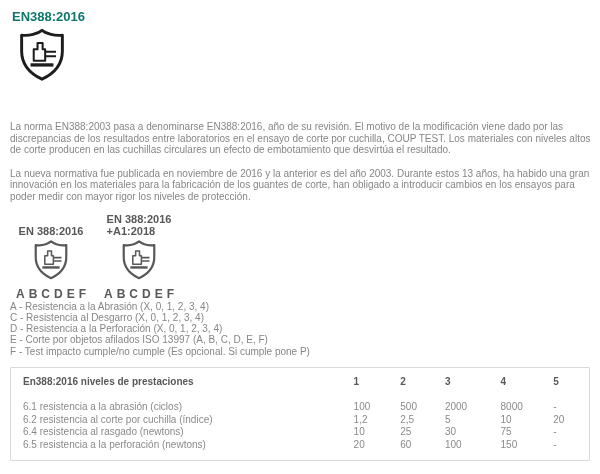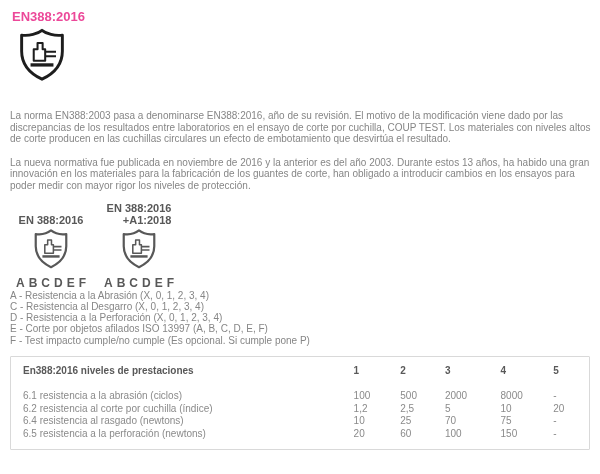--- a/index.html
+++ b/index.html
@@ -10,42 +10,42 @@
     position: relative;
     height: 474px;
     overflow: hidden;
   }
   .page { padding: 9px 10px 0 10px; }
 
   
   .doc-title {
     font-size: 13px;
     font-weight: bold;
-    color: #ec4899;
+    color: #0f766e;
     margin-left: 2px;
   }
   .top-shield { margin: 3px 0 0 5px; color: #1d1d1d; }
 
   
   .para {
     font-size: 10px;
     line-height: 11.6px;
     color: #868686;
-    margin-top: 23px;
+    margin-top: 34px;
     width: 582px;
   }
   .para + .para { margin-top: 12px; }
 
   
   .cert-row { display: flex; gap: 10px; margin: 8px 0 0 2px; }
   .cert-block { display: flex; flex-direction: column; align-items: center; }
   .cert-label {
     height: 26px;
     display: flex; flex-direction: column; justify-content: flex-end;
-    text-align: right;
+    text-align: left;
     font-size: 11px; font-weight: bold; color: #585858; line-height: 12px;
   }
   .cert-shield { color: #585858; margin-top: 2px; }
   .cert-letters {
     font-size: 12px; font-weight: bold; color: #585858;
     letter-spacing: 4px; margin-top: 2px; padding-left: 4px;
   }
 
   
   .legend { font-size: 10px; line-height: 11.3px; color: #868686; }
@@ -153,21 +153,21 @@
       <span class="c1">1,2</span>
       <span class="c2">2,5</span>
       <span class="c3">5</span>
       <span class="c4">10</span>
       <span class="c5">20</span>
     </div>
     <div class="trow">
       <span class="lbl">6.4 resistencia al rasgado (newtons)</span>
       <span class="c1">10</span>
       <span class="c2">25</span>
-      <span class="c3">70</span>
+      <span class="c3">30</span>
       <span class="c4">75</span>
       <span class="c5">-</span>
     </div>
     <div class="trow">
       <span class="lbl">6.5 resistencia a la perforación (newtons)</span>
       <span class="c1">20</span>
       <span class="c2">60</span>
       <span class="c3">100</span>
       <span class="c4">150</span>
       <span class="c5">-</span>

